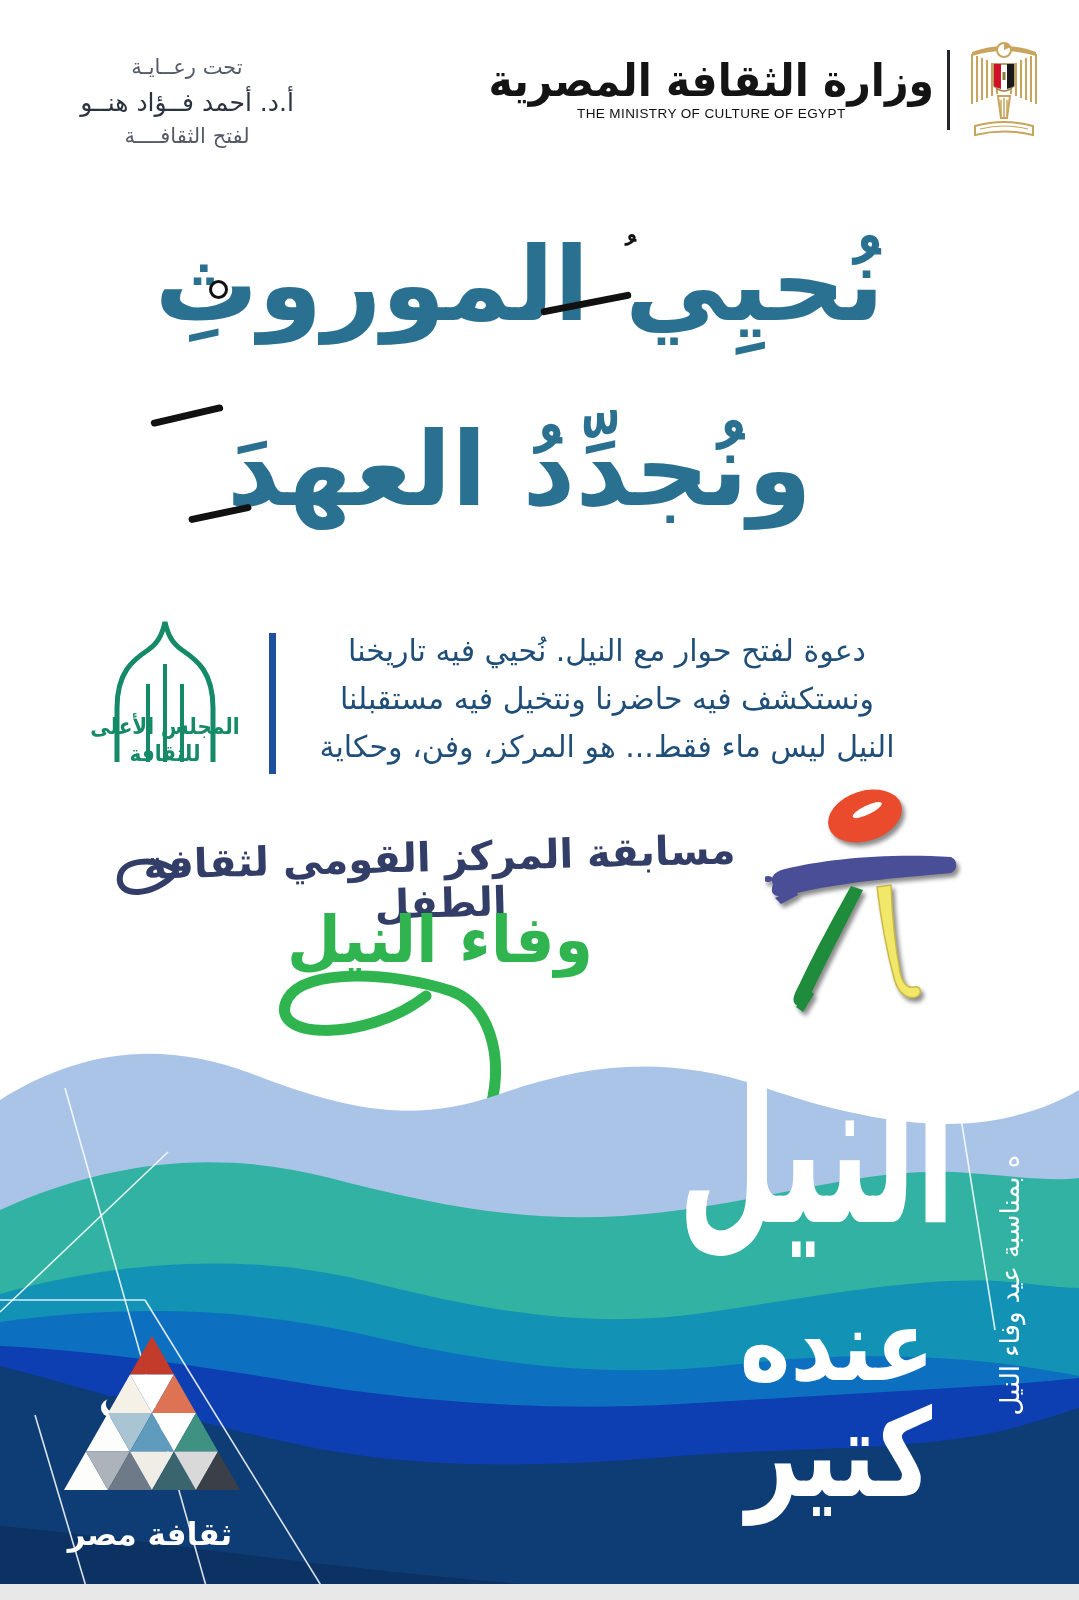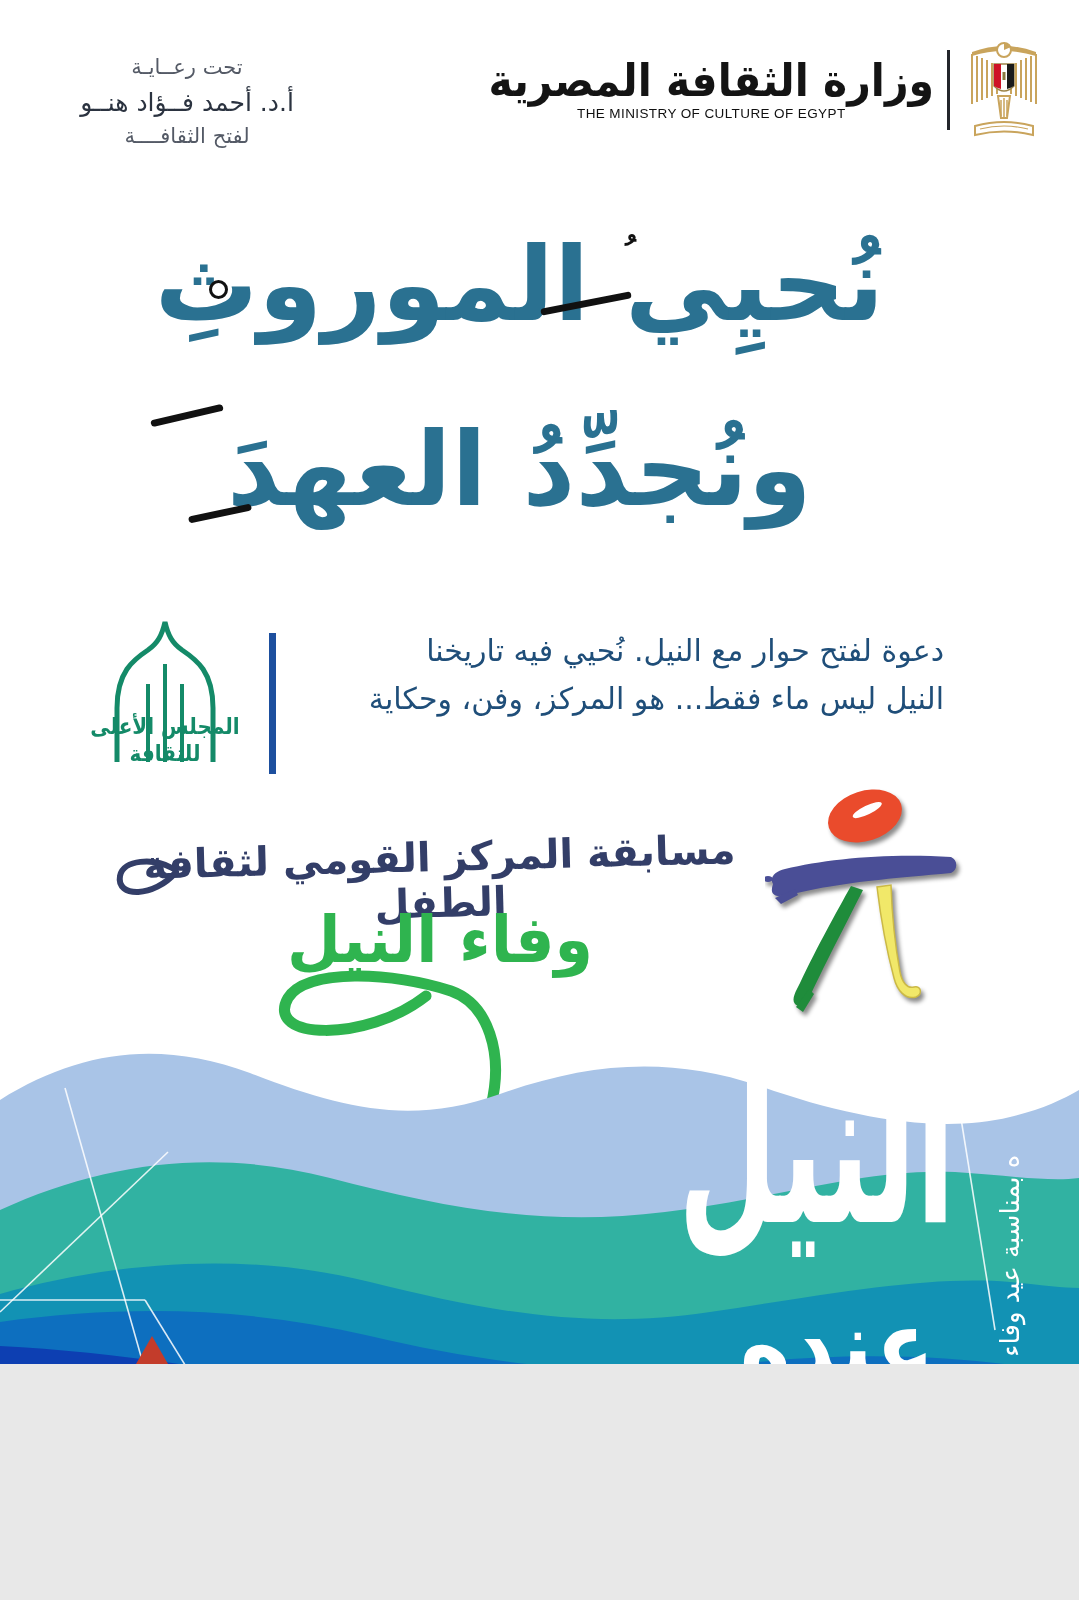--- a/index.html
+++ b/index.html
@@ -1,17 +1,17 @@
 <!DOCTYPE html>
 <html lang="ar"><head>
 <meta charset="utf-8">
 <style>
   html,body{margin:0;padding:0;background:#e8e8e8;}
   .poster{
-    position:relative;width:1079px;height:1364px;margin:0 auto;
+    position:relative;width:1079px;height:1584px;margin:0 auto;
     background:#ffffff;overflow:hidden;
     font-family:"DejaVu Sans",sans-serif;
   }
   .abs{position:absolute;}
 
   
   .patronage{left:48px;top:52px;width:278px;text-align:center;direction:rtl;line-height:1.5;}
   .patronage .l1,.patronage .l3{font-size:21px;color:#545a66;}
   .patronage .l2{font-size:25px;font-weight:normal;color:#2b3340;}
 
@@ -31,21 +31,21 @@
   .mark-dash{height:7px;background:#111;border-radius:4px;}
   .mark-damma{font-size:42px;color:#111;font-weight:bold;}
 
   
   .council{left:60px;top:612px;width:210px;height:170px;}
   .council-label{left:56px;top:716px;width:218px;text-align:center;direction:rtl;
                  font-size:20px;font-weight:bold;color:#148a68;transform:scaleY(1.1);}
 
   
   .intro-bar{left:269px;top:633px;width:7px;height:141px;}
-  .intro{left:294px;top:627px;width:650px;direction:rtl;
+  .intro{left:282px;top:627px;width:650px;direction:rtl;text-align:center;
          font-size:30px;color:#1f4e79;line-height:1.6;}
 
   
   .competition{left:90px;top:834px;width:700px;direction:rtl;text-align:center;
                font-size:40px;font-weight:bold;color:#333e68;transform:rotate(-1.5deg);}
   .script-swash{left:106px;top:846px;}
 
   
   .event-name{left:228px;top:903px;width:424px;text-align:center;direction:rtl;
               font-size:62px;font-weight:bold;color:#2fb44f;transform:scaleY(1.05);}
@@ -134,20 +134,21 @@
     <g stroke="#148a68" stroke-width="5" fill="none">
       <path d="M57,150 V96 C57,60 73,48 88,38 C98,31 102,23 105,10 C108,23 112,31 122,38 C137,48 153,60 153,96 V150"></path>
       <path d="M88,150 V72 M105,150 V52 M122,150 V72" stroke-width="4"></path>
     </g>
   </svg>
   <div class="abs council-label">المجلس الأعلى للثقافة</div>
 
   <div class="abs intro-bar" style="background:#1d4f9e;"></div>
   <div class="abs intro">
     <div>دعوة لفتح حوار مع النيل. نُحيي فيه تاريخنا</div>
+    <div>ونستكشف فيه حاضرنا ونتخيل فيه مستقبلنا</div>
     <div>النيل ليس ماء فقط... هو المركز، وفن، وحكاية</div>
   </div>
 
   <div class="abs competition">مسابقة المركز القومي لثقافة الطفل</div>
   <svg class="abs script-swash" width="84" height="70" viewBox="0 0 84 70">
     <path d="M70,26 C48,52 10,52 14,30 C17,13 48,12 66,22" fill="none" stroke="#333e68" stroke-width="6" stroke-linecap="round"></path>
   </svg>
 
   <svg class="abs" style="left:765px;top:780px;" width="205" height="240" viewBox="0 0 205 240">
     <g style="filter:drop-shadow(3px 4px 2px rgba(0,0,0,0.45));">
@@ -227,14 +228,15 @@
     <polygon points="120,70 100,105 140,105" fill="#3f9181"></polygon>
 
     <polygon points="20,105 0,140 40,140" fill="#fdfdfb"></polygon>
     <polygon points="20,105 60,105 40,140" fill="#adb3ba"></polygon>
     <polygon points="60,105 40,140 80,140" fill="#6f7a89"></polygon>
     <polygon points="60,105 100,105 80,140" fill="#f0ede6"></polygon>
     <polygon points="100,105 80,140 120,140" fill="#3a646e"></polygon>
     <polygon points="100,105 140,105 120,140" fill="#d9d9d9"></polygon>
     <polygon points="140,105 120,140 160,140" fill="#3b3f47"></polygon>
   </svg>
+  <div class="abs pyramid-label">ثقافة مصر</div>
 
 </div>
 
 </body></html>

